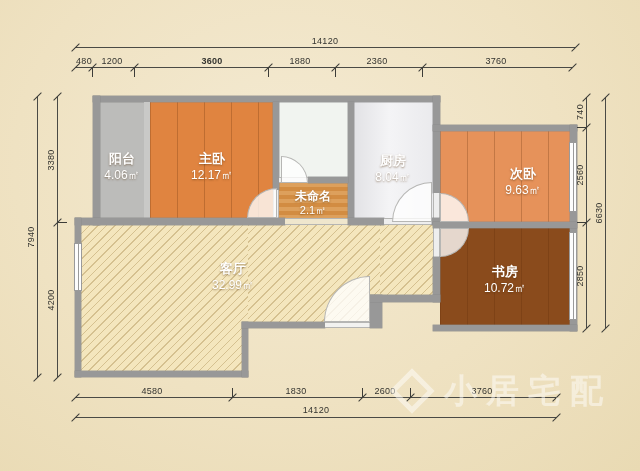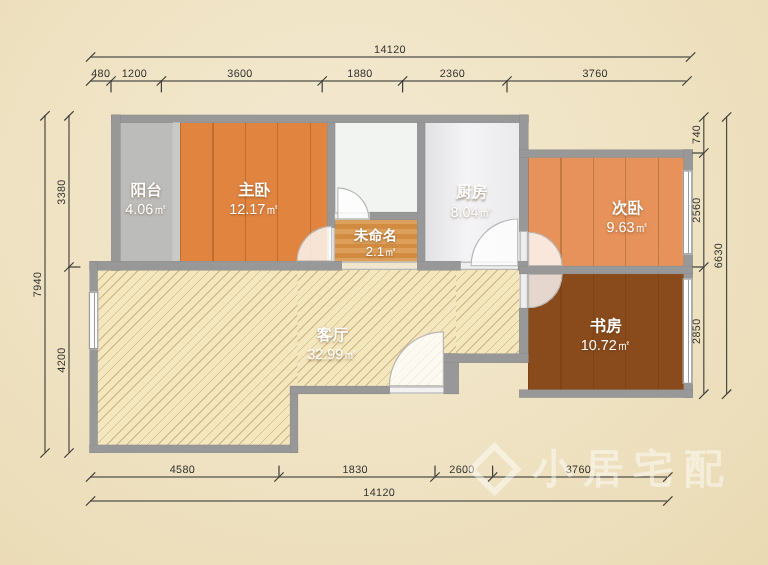--- a/index.html
+++ b/index.html
@@ -121,23 +121,23 @@
   <div class="room-label" style="left:393px;top:168px;">
     <div class="nm">厨房</div>
     <div class="ar">8.04㎡</div>
   </div>
   <div class="room-label" style="left:523px;top:181px;">
     <div class="nm">次卧</div>
     <div class="ar">9.63㎡</div>
   </div>
   <div class="room-label" style="left:313px;top:203px;">
     <div class="nm" style="font-size:12px;line-height:15px;">未命名</div>
-    <div class="ar" style="font-size:11px;line-height:13px;text-align:right;">2.1㎡</div>
-  </div>
-  <div class="room-label" style="left:233px;top:287px;margin-left:44px;">
+    <div class="ar" style="font-size:11px;line-height:13px;">2.1㎡</div>
+  </div>
+  <div class="room-label" style="left:233px;top:276px;">
     <div class="nm">客厅</div>
     <div class="ar">32.99㎡</div>
   </div>
   <div class="room-label" style="left:505px;top:279px;">
     <div class="nm">书房</div>
     <div class="ar">10.72㎡</div>
   </div>
 
   <div class="dline h" style="left:75px;top:47px;width:500px;"></div>
   <div class="dline h" style="left:75px;top:67px;width:497px;"></div>
@@ -191,21 +191,21 @@
   <div class="tick" style="left:581px;top:222px;"></div>
   <div class="tick" style="left:581px;top:328px;"></div>
   <div class="tick" style="left:600px;top:97px;"></div>
   <div class="tick" style="left:600px;top:328px;"></div>
   <div class="stub" style="left:577px;top:127px;width:9px;height:1px;"></div>
   <div class="stub" style="left:577px;top:222px;width:9px;height:1px;"></div>
 
   <div class="dtext" style="left:325px;top:41px;">14120</div>
   <div class="dtext" style="left:84px;top:61px;">480</div>
   <div class="dtext" style="left:112px;top:61px;">1200</div>
-  <div class="dtext" style="left:200px;top:61px;">3600</div>
+  <div class="dtext" style="left:212px;top:61px;font-weight:bold;">3600</div>
   <div class="dtext" style="left:300px;top:61px;">1880</div>
   <div class="dtext" style="left:377px;top:61px;">2360</div>
   <div class="dtext" style="left:496px;top:61px;">3760</div>
 
   <div class="dtext" style="left:152px;top:391px;">4580</div>
   <div class="dtext" style="left:296px;top:391px;">1830</div>
   <div class="dtext" style="left:385px;top:391px;">2600</div>
   <div class="dtext" style="left:482px;top:391px;">3760</div>
   <div class="dtext" style="left:316px;top:410px;">14120</div>
 

